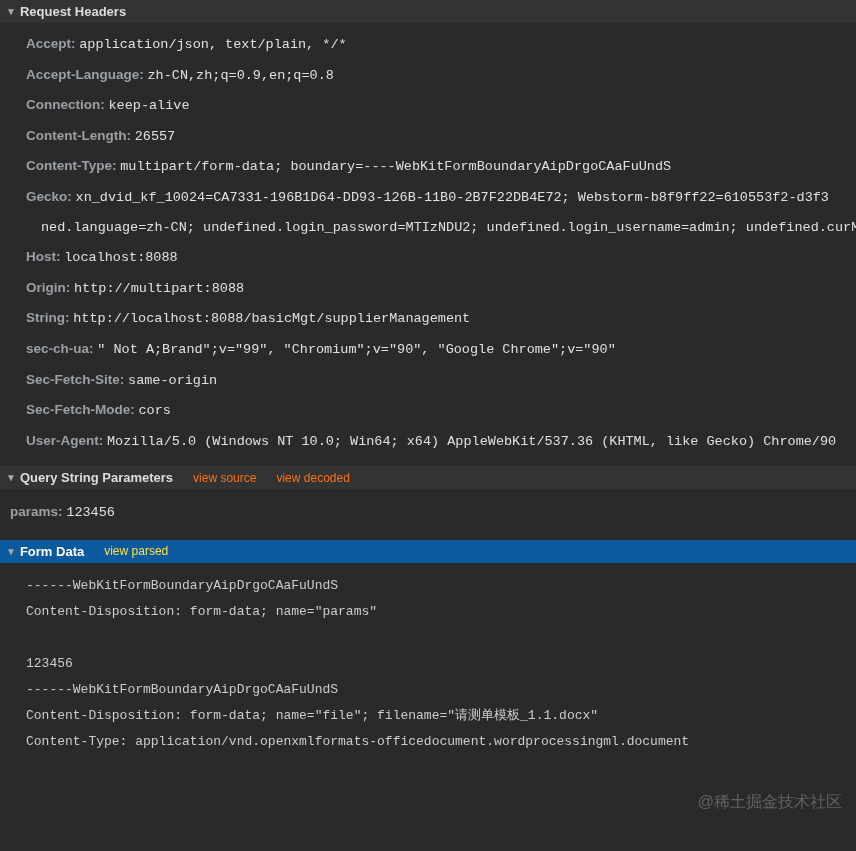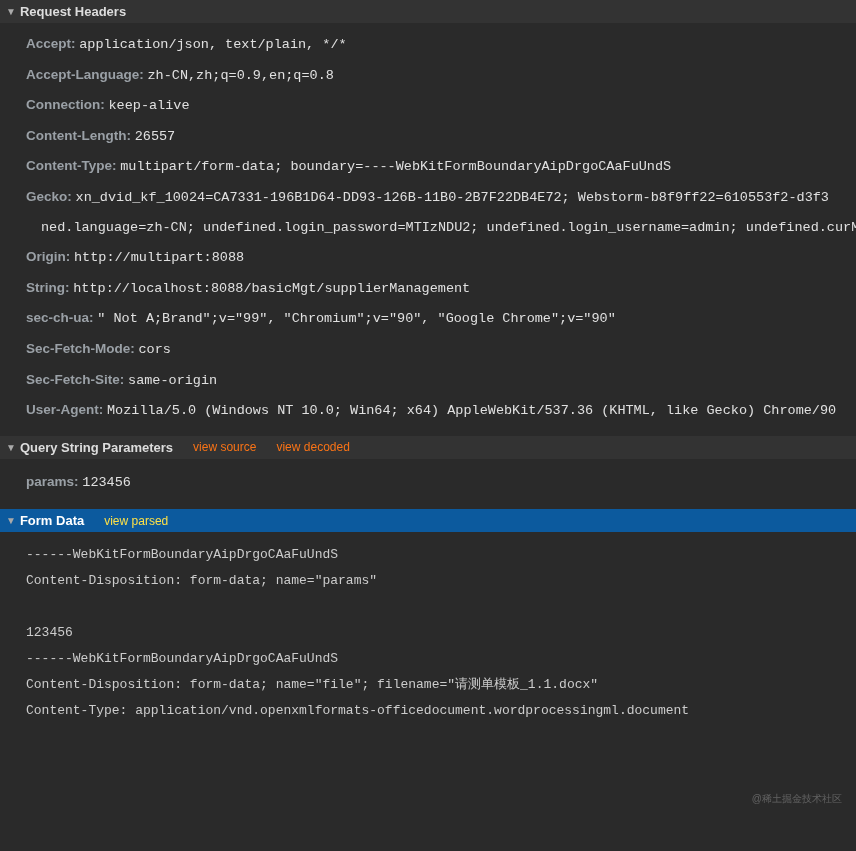--- a/index.html
+++ b/index.html
@@ -56,61 +56,62 @@
     color: #9aa0a6;
     font-weight: bold;
     font-family: -apple-system, BlinkMacSystemFont, 'Segoe UI', sans-serif;
   }
   .hval {
     color: #e0e0e0;
     font-family: Consolas, 'Courier New', monospace;
     white-space: pre;
   }
   .query-body {
-    padding: 8px 0 12px 26px;
+    padding: 8px 0 12px 10px;
   }
   .formdata-body {
     padding: 10px 0 14px 26px;
     font-family: Consolas, 'Courier New', monospace;
     color: #ccc;
     line-height: 2;
     white-space: pre;
   }
   .watermark {
     position: absolute;
     right: 14px;
     top: 792px;
     color: rgba(200,200,200,0.35);
     font-family: -apple-system, sans-serif;
-    font-size: 10px;
+    font-size: 16px;
     pointer-events: none;
   }
 </style>
 </head>
 <body>
 
 <div class="section-header">
   <span class="section-title">
     <span class="disclosure">▼</span>
     <span>Request Headers</span>
   </span>
 </div>
 <div class="headers-body" id="reqheaders">
     <div class="hrow"><span class="hname">Accept: </span><span class="hval">application/json, text/plain, */*</span></div>
     <div class="hrow"><span class="hname">Accept-Language: </span><span class="hval">zh-CN,zh;q=0.9,en;q=0.8</span></div>
     <div class="hrow"><span class="hname">Connection: </span><span class="hval">keep-alive</span></div>
     <div class="hrow"><span class="hname">Content-Length: </span><span class="hval">26557</span></div>
     <div class="hrow"><span class="hname">Content-Type: </span><span class="hval">multipart/form-data; boundary=----WebKitFormBoundaryAipDrgoCAaFuUndS</span></div>
     <div class="hrow"><span class="hname">Gecko: </span><span class="hval">xn_dvid_kf_10024=CA7331-196B1D64-DD93-126B-11B0-2B7F22DB4E72; Webstorm-b8f9ff22=610553f2-d3f3</span></div>
     <div class="hrow" style="padding-left: 0px; margin-left: 0px; margin-top: 0px; text-indent: 0px;"><span class="hval" style="margin-left: 15px;">ned.language=zh-CN; undefined.login_password=MTIzNDU2; undefined.login_username=admin; undefined.curM</span></div>
+    <div class="hrow"><span class="hname">Host: </span><span class="hval">localhost:8088</span></div>
     <div class="hrow"><span class="hname">Origin: </span><span class="hval">http://multipart:8088</span></div>
     <div class="hrow"><span class="hname">String: </span><span class="hval">http://localhost:8088/basicMgt/supplierManagement</span></div>
     <div class="hrow"><span class="hname">sec-ch-ua: </span><span class="hval">" Not A;Brand";v="99", "Chromium";v="90", "Google Chrome";v="90"</span></div>
+    <div class="hrow"><span class="hname">Sec-Fetch-Site: </span><span class="hval">same-origin</span></div>
     <div class="hrow"><span class="hname">Sec-Fetch-Mode: </span><span class="hval">cors</span></div>
-    <div class="hrow"><span class="hname">Sec-Fetch-Site: </span><span class="hval">same-origin</span></div>
     <div class="hrow"><span class="hname">User-Agent: </span><span class="hval">Mozilla/5.0 (Windows NT 10.0; Win64; x64) AppleWebKit/537.36 (KHTML, like Gecko) Chrome/90</span></div>
   </div>
 
 <div class="section-header">
   <span class="section-title">
     <span class="disclosure">▼</span>
     <span>Query String Parameters</span>
   </span>
   <span class="viewlink">view source</span>
   <span class="viewlink">view decoded</span>

